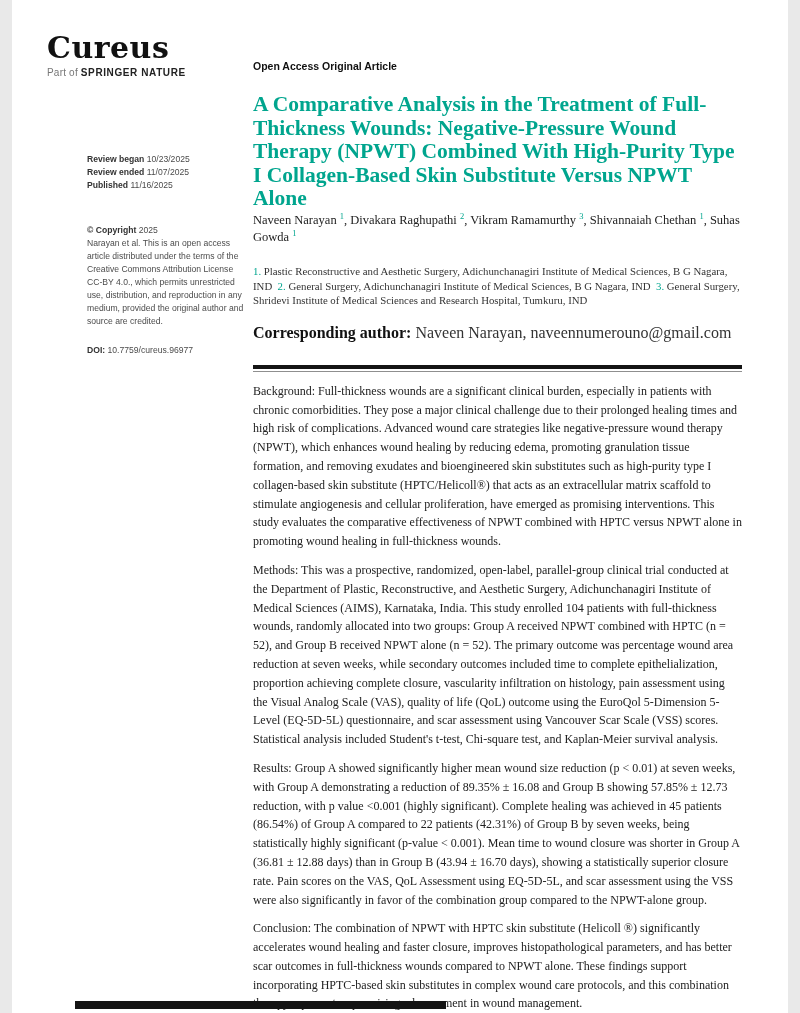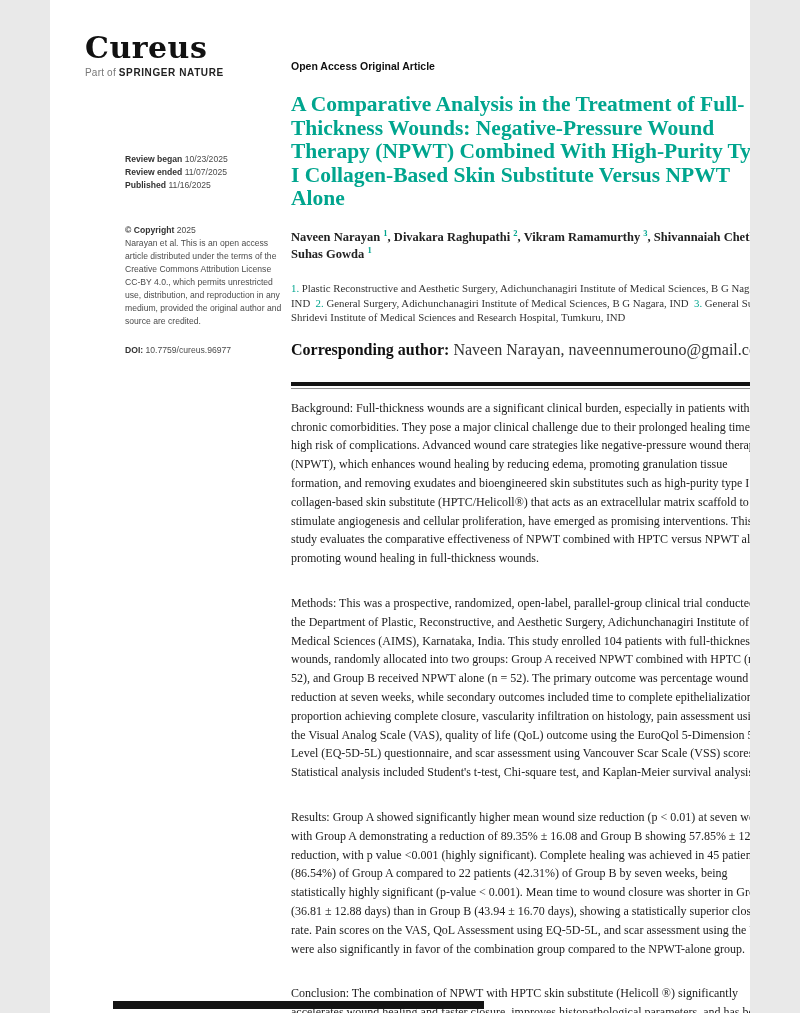--- a/index.html
+++ b/index.html
@@ -1,18 +1,18 @@
 <!DOCTYPE html>
 <html style="--accent: #00a58e;"><head>
 <meta charset="utf-8">
 <style>
   * { margin:0; padding:0; box-sizing:border-box; }
   html,body { background:#e9e9e9; }
   .page {
-    position:relative; width:700px; height:1013px; margin:0 auto;
+    position:relative; width:776px; height:1013px; margin:0 auto;
     background:#ffffff; overflow:hidden;
     font-family:"Liberation Serif", serif; color:#1f1f1f;
   }
   
   .logo { position:absolute; left:35px; top:30px; }
   .logo-brand {
     font-family:"DejaVu Serif", serif; font-weight:bold;
     font-size:30px; letter-spacing:0.5px; color:#111111;
   }
   .logo-tagline { margin-top:2px; font-family:"Liberation Sans", sans-serif; font-size:10px; color:#777; letter-spacing:0.2px; }
@@ -30,33 +30,33 @@
   .main { position:absolute; left:241px; top:60px; width:489px; }
   .article-type {
     font-family:"Liberation Sans", sans-serif; font-weight:bold;
     font-size:10.5px; color:#111;
   }
   .title {
     margin-top:21px; font-family:"Liberation Serif", serif;
     font-weight:bold; font-size:21.5px; line-height:23.6px;
     color:var(--accent);
   }
-  .authors { margin-top:17px; font-size:12.5px; color:#222;font-weight:bold; }
+  .authors { font-size:12.5px; color:#222; }
   .authors sup.aff-sup { color:var(--accent); font-size:8.5px; }
   .affiliations { margin-top:19px; font-size:10.8px; line-height:14.5px; color:#333; }
   .aff-num { color:var(--accent); }
   .corresponding { margin-top:16px; font-size:16px; color:#333; }
   .corresponding .lbl { font-weight:bold; color:#111; }
   .rule-double { margin-top:23px; border-top:4px solid #141414; border-bottom:1px solid #8f8f8f; height:7px; }
   .abstract-heading {
     margin-top:6px; font-family:"Liberation Sans", sans-serif;
     font-weight:bold; font-size:19px; color:var(--accent);
   }
   .abstract p {
-    margin-top:26px; font-size:12px; line-height:18.8px; color:#212121;
+    margin-top:10px; font-size:12px; line-height:18.8px; color:#212121;
     text-align:left;
   }
   .abstract p:first-child { margin-top:10px; }
   
   .bottom-bar { position:absolute; left:63px; top:1001px; width:371px; height:8px; background:#141414; }
 </style>
 </head>
 <body>
 
 <div class="page">

